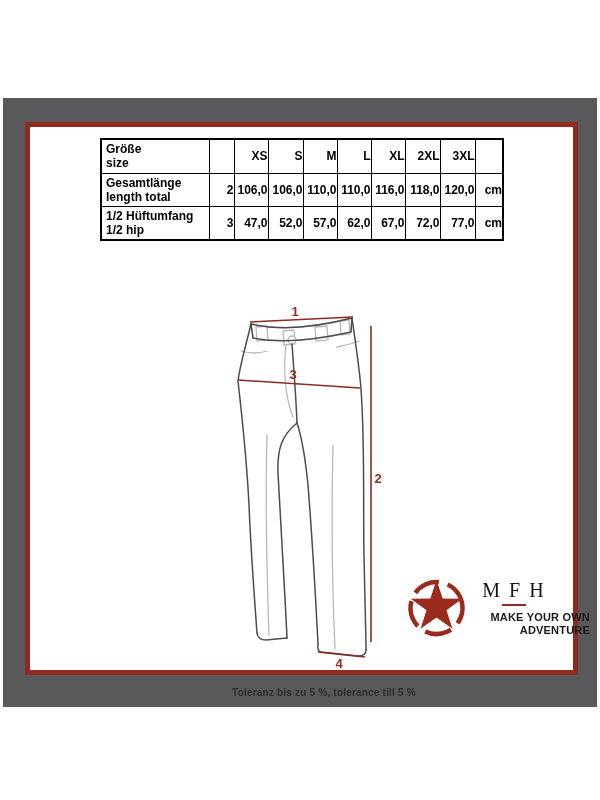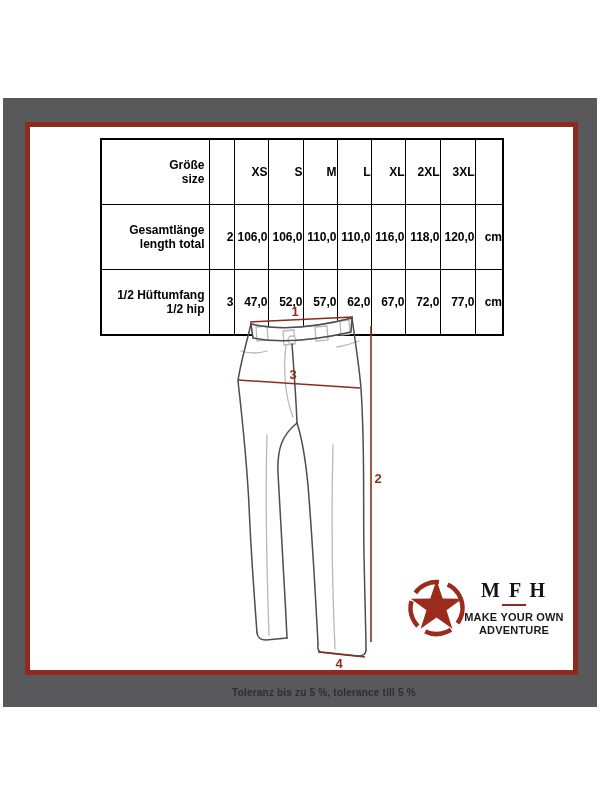--- a/index.html
+++ b/index.html
@@ -25,34 +25,34 @@
   table.size{
     position:absolute;left:70px;top:11px;
     border-collapse:collapse;table-layout:fixed;
     border:2px solid #000;
   }
   table.size th,table.size td{
     border:1px solid #000;font-size:12px;font-weight:700;color:#000;
     text-align:right;vertical-align:middle;padding:0;
     font-family:"Liberation Sans",sans-serif;
   }
-  table.size .lbl{text-align:right;padding:18px 4px;line-height:14px;}
+  table.size .lbl{text-align:left;padding:2px 4px;line-height:14px;}
   table.size thead tr{height:34px;}
   table.size tbody tr{height:33px;}
   
   .pants-svg{position:absolute;left:195px;top:178px;}
   
   .star-svg{position:absolute;left:374px;top:449px;}
   .logo{position:absolute;left:408px;top:452px;width:152px;text-align:center;}
   .brand{
-    font-family:"Liberation Serif",serif;font-size:20px;font-weight:700;
+    font-family:"Liberation Serif",serif;font-size:20px;font-weight:400;
     letter-spacing:2px;color:#151515;line-height:22px;white-space:nowrap;
   }
   .brand-underline{width:24px;height:2px;background:#8e2b1e;margin:3px auto 5px;}
-  .tagline{font-size:11px;font-weight:700;color:#1a1a1a;line-height:12.5px;letter-spacing:.2px;}
+  .tagline{font-size:11px;font-weight:700;color:#1a1a1a;line-height:12.5px;letter-spacing:.2px;text-align:right;}
 </style>
 </head>
 <body>
 
 <div class="frame">
   <div class="panel">
     <div class="content">
 
       <table class="size">
         <colgroup>

